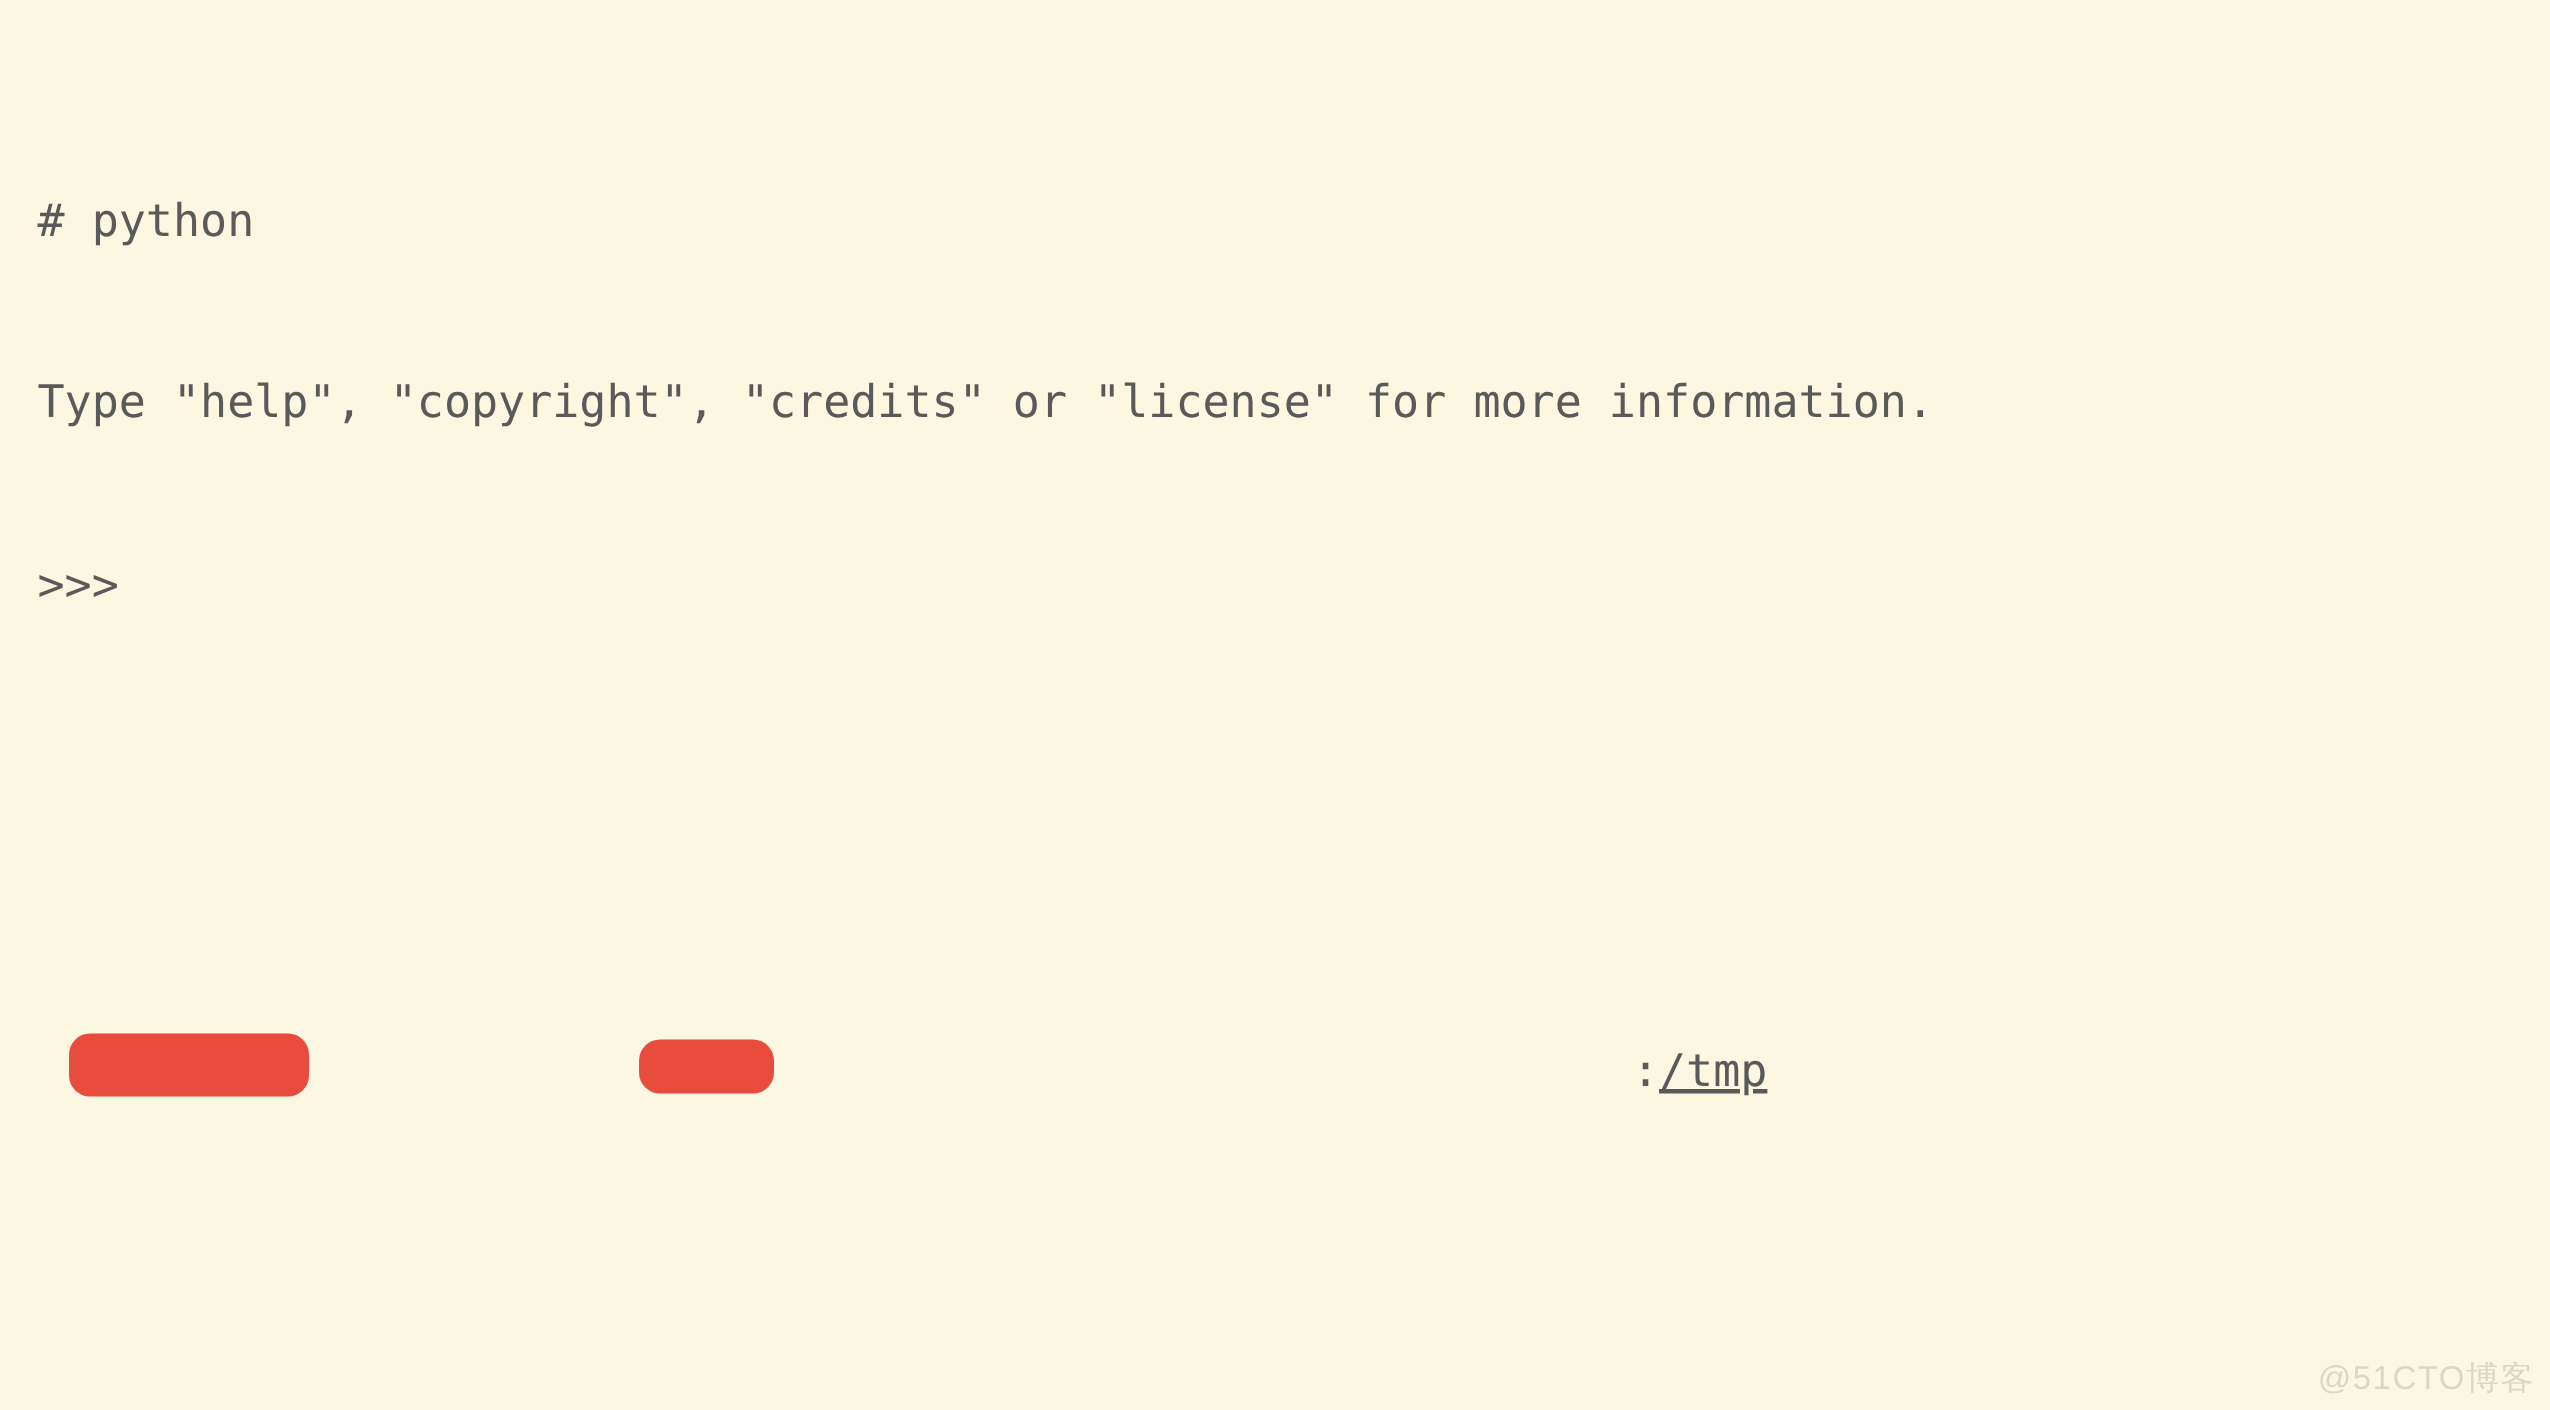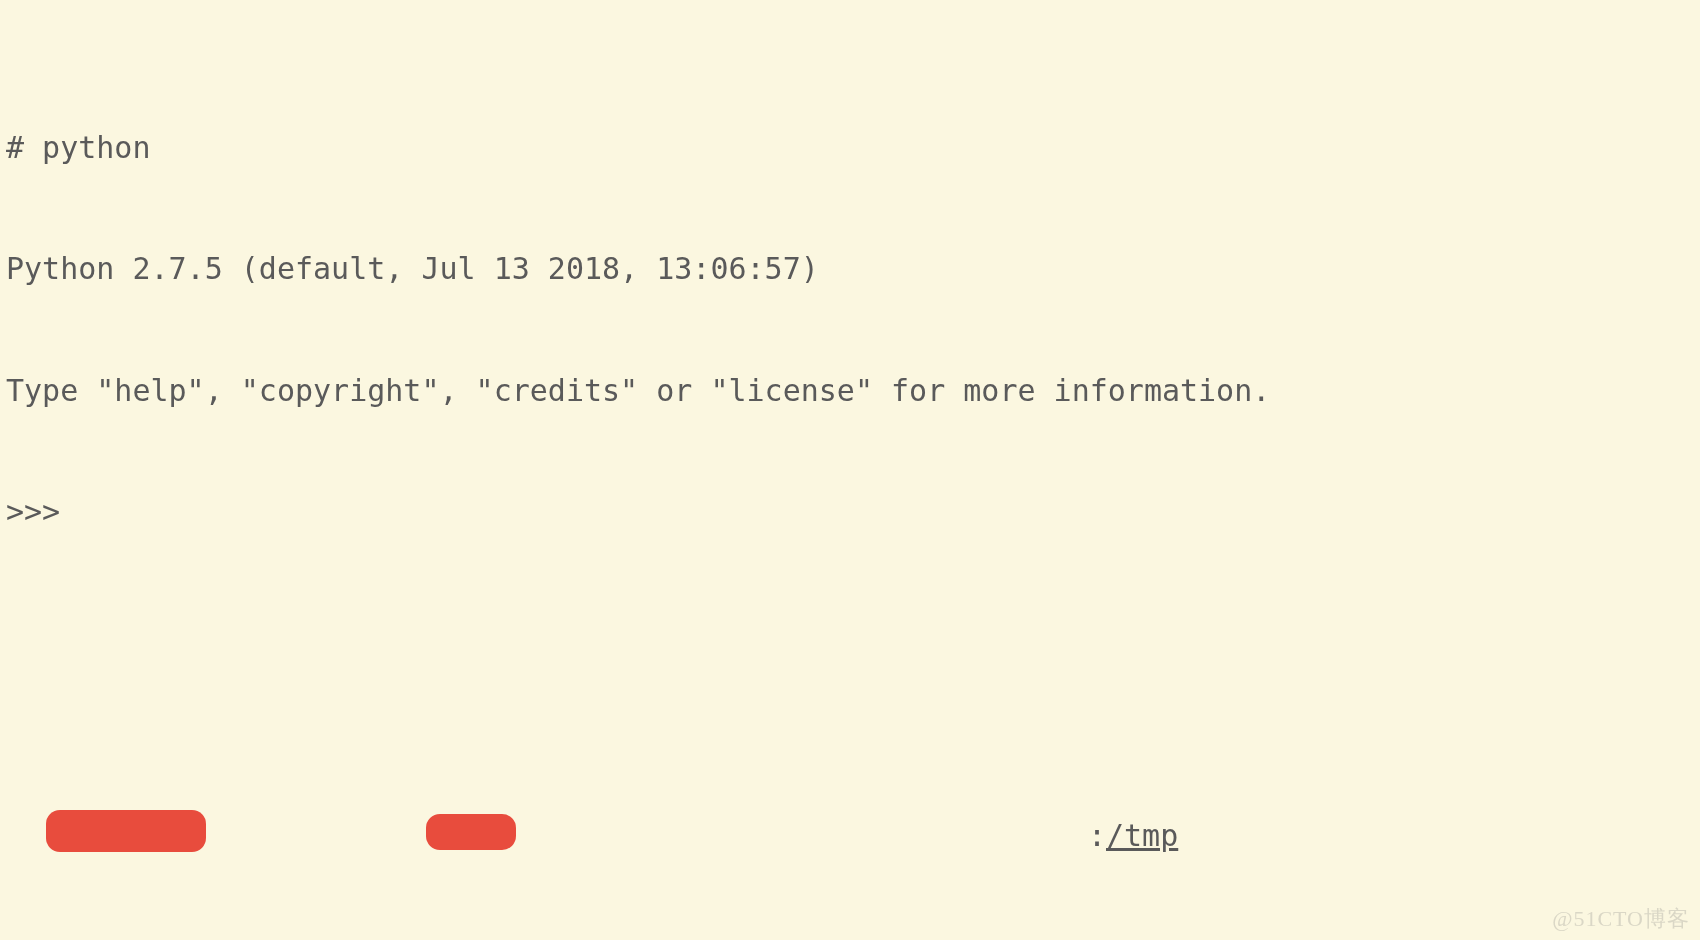--- a/index.html
+++ b/index.html
@@ -16,20 +16,21 @@
     position: relative;
   }
   .terminal {
     padding: 6px 6px 0 6px;
     white-space: pre;
   }
   .line {
     display: block;
     min-height: 1.35em;
     position: relative;
+    margin-left: 19px;
   }
   .path {
     color: #5a5a5a;
     text-decoration: underline;
   }
   .prompt-wrap {
     position: relative;
     height: 1.35em;
   }
   .bump {
@@ -46,31 +47,30 @@
   .after-path {
     position: absolute;
     top: 0;
   }
   .watermark {
     position:absolute;
     bottom:6px;
     right:10px;
     font-size:22px;
     color:rgba(120,120,120,0.25);
-    font-family: Liberation Serif, serif;
+    font-family: Liberation Sans, sans-serif;
     letter-spacing:1px;
   }
 </style>
 </head>
 <body>
 
 <div class="terminal">
 
   <span class="line"># python</span>
-  <span class="line">Python 2.7.5 (default, Jul 13 2018, 13:06:57)</span>
   <span class="line">Type "help", "copyright", "credits" or "license" for more information.</span>
   <span class="line">&gt;&gt;&gt;</span>
   <span class="line">&nbsp;</span>
 
   
   <div class="prompt-wrap">
     
     <div class="bump" style="left:40px;top:-6px;width:160px;height:42px;"></div>
     <div class="bump" style="left:420px;top:-2px;width:90px;height:36px;"></div>
     <span class="colon" style="left:1082px;">:</span>

